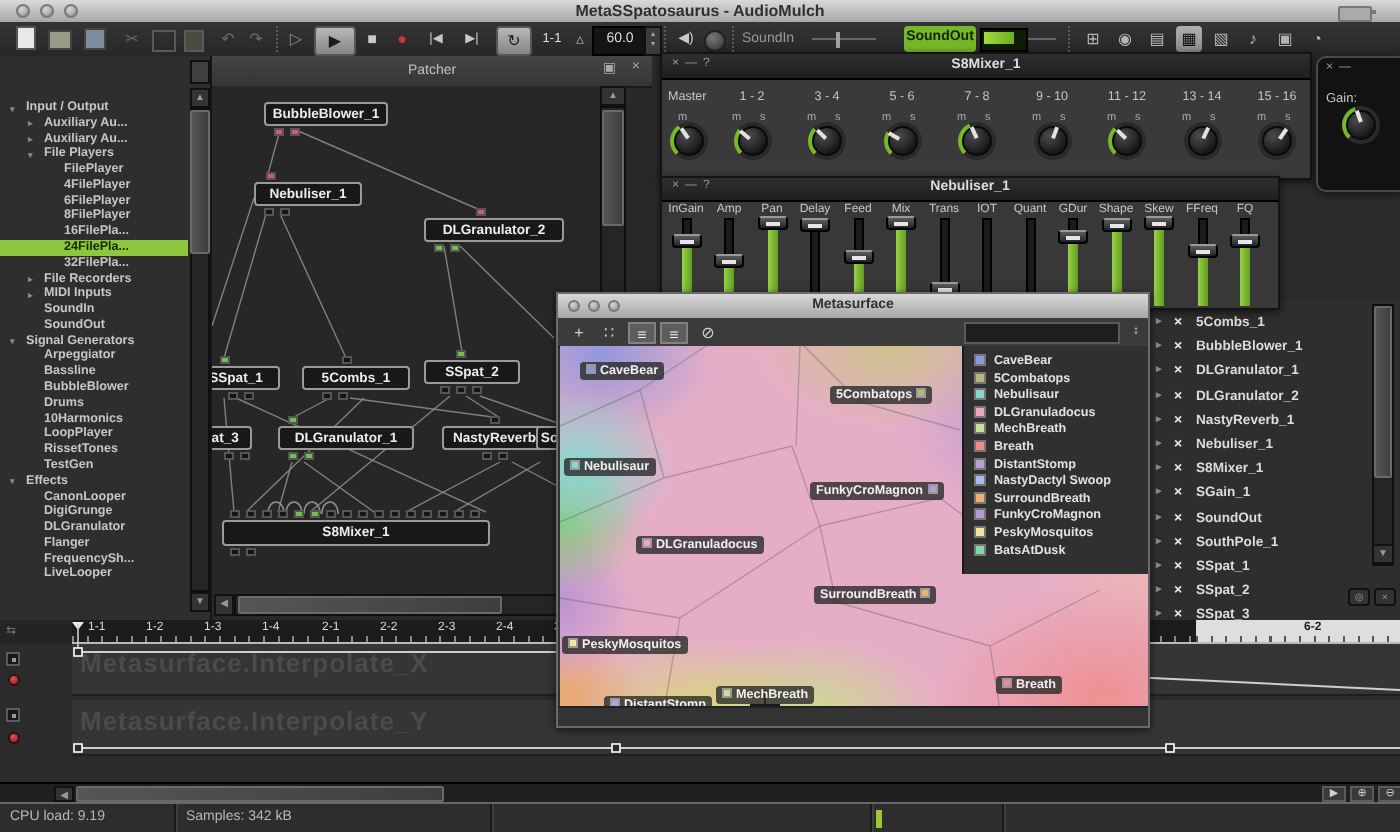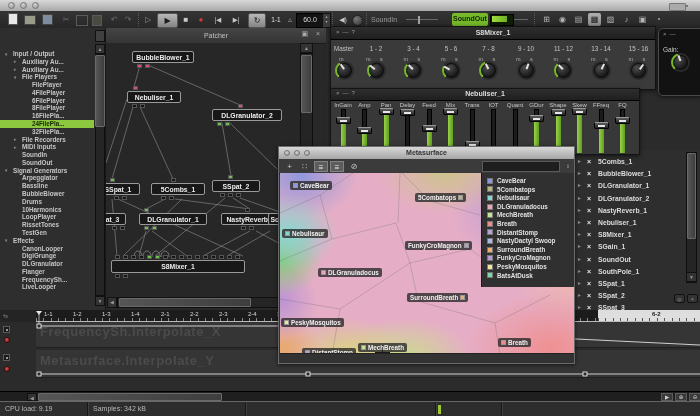--- a/index.html
+++ b/index.html
@@ -132,20 +132,21 @@
 </style>
 </head>
 <body>
 
 <div id="app">
 
   <div class="abs" id="titlebar">
     <div class="tlight" style="left:8px"></div>
     <div class="tlight" style="left:20px"></div>
     <div class="tlight" style="left:32px"></div>
+    <div id="win-title">MetaSSpatosaurus - AudioMulch</div>
     <div id="battery"></div>
   </div>
 
   <div class="abs" id="toolbar">
     <div class="tb doc-ic" style="left:8px"></div>
     <div class="tb fold-ic" style="left:24px"></div>
     <div class="tb flop-ic" style="left:42px"></div>
     <div class="tb dim" style="left:60px;width:12px">✂</div>
     <div class="tb dim" style="left:76px;width:10px;border:1px solid #5a5a5a;height:9px;top:4px"></div>
     <div class="tb dim" style="left:92px;width:8px;border:1px solid #5a5a5a;background:#4a4a42;height:9px;top:4px"></div>
@@ -485,21 +486,21 @@
         <div class="rlab" style="left: 95px;">1-4</div>
         <div class="rlab" style="left: 125px;">2-1</div>
         <div class="rlab" style="left: 154px;">2-2</div>
         <div class="rlab" style="left: 183px;">2-3</div>
         <div class="rlab" style="left: 212px;">2-4</div>
         <div class="rlab" style="left: 241px;">3-1</div>
       </div>
     <div id="playhead-tri"></div>
     <div class="lane" style="top:12px;height:26px"></div>
     <div class="lane" style="top:40px;height:28px"></div>
-    <div class="ghost" style="left:40px;top:14px">FrequencySh.Interpolate_X</div>
+    <div class="ghost" style="left:40px;top:14px">Metasurface.Interpolate_X</div>
     <div class="ghost" style="left:40px;top:43px">Metasurface.Interpolate_Y</div>
     <div class="armbox" style="top:16px"></div>
     <div class="recdot" style="top:27px"></div>
     <div class="armbox" style="top:44px"></div>
     <div class="recdot" style="top:56px"></div>
     <svg id="autosvg" width="700" height="82" style="left:0;top:0;pointer-events:none">
         <polyline points="39,2 39,16" fill="none" stroke="#cfcfcf" stroke-width="0.8"></polyline>
         <polyline points="39,16 308,16 700,35" fill="none" stroke="#cfcfcf" stroke-width="1"></polyline>
         <rect x="37" y="14" width="4" height="4" fill="#2b2b2b" stroke="#fff" stroke-width="0.8"></rect>
         <rect x="306" y="14" width="4" height="4" fill="#2b2b2b" stroke="#fff" stroke-width="0.8"></rect>

